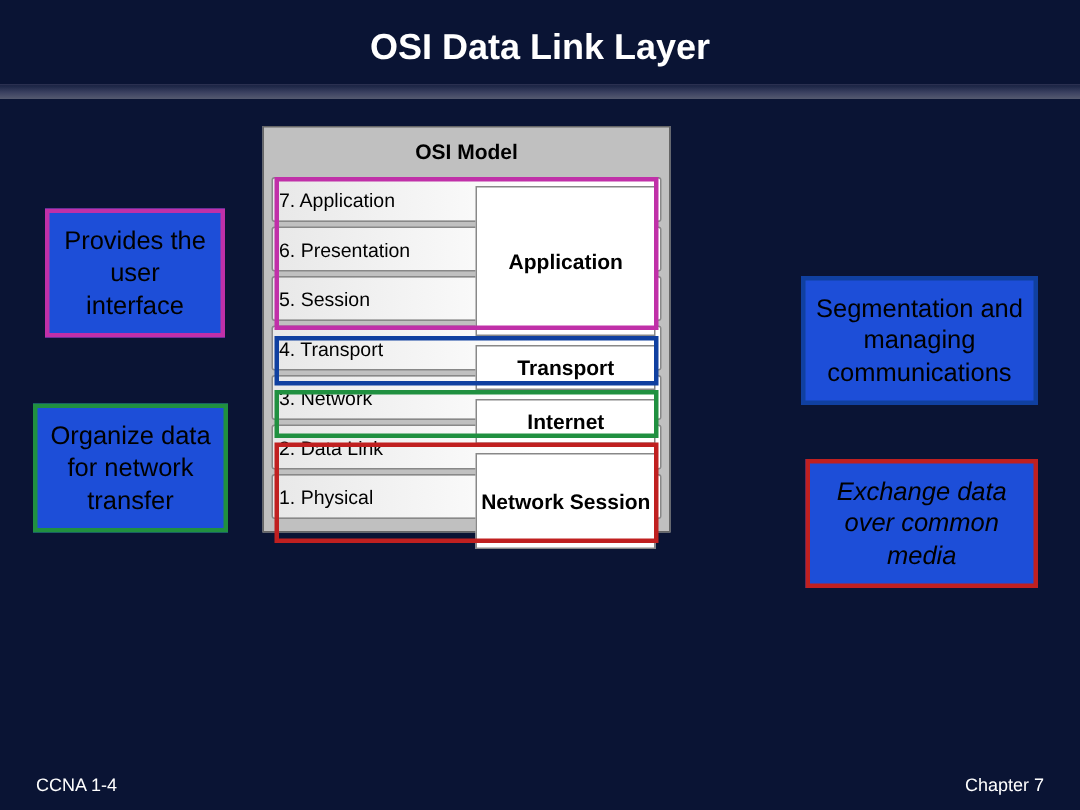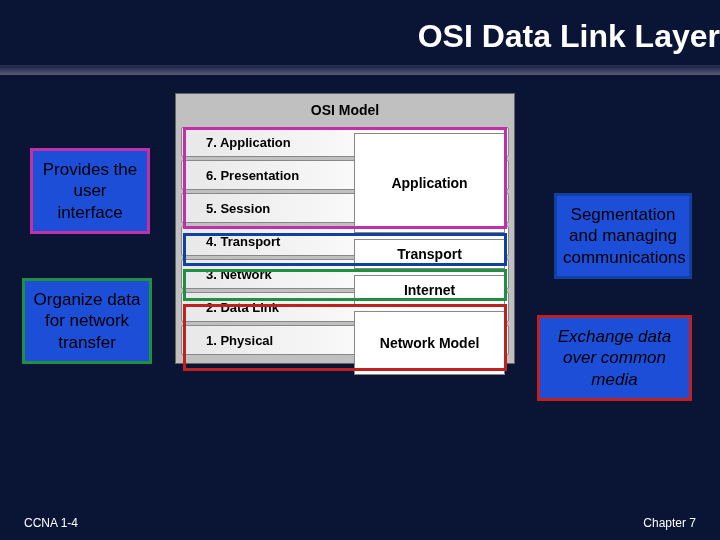--- a/index.html
+++ b/index.html
@@ -5,23 +5,23 @@
   * { box-sizing: border-box; margin: 0; padding: 0; }
   body {
     width: 720px;
     height: 540px;
     background: #0a1434;
     font-family: Arial, sans-serif;
     position: relative;
     overflow: hidden;
   }
   .title {
-    text-align: right;
+    text-align: center;
     color: #fff;
-    font-size: 32px;
+    font-size: 24px;
     font-weight: bold;
     padding: 18px 0 10px;
   }
   .divider {
     height: 10px;
     background: linear-gradient(to bottom, #1a2444, #3a4060 50%, #555a70 100%);
     margin: 0 0 18px;
     border-top: 1px solid #2a3050;
   }
   .content {
@@ -38,31 +38,31 @@
   }
   .co-tl {
     top: 55px; left: 30px; width: 120px;
     border: 3px solid #c030a8; color: #000;
   }
   .co-bl {
     top: 185px; left: 22px; width: 130px;
     border: 3px solid #209040; color: #000;
   }
   .co-tr {
-    top: 100px; right: 28px; width: 138px;
+    top: 100px; right: 28px; width: 158px;
     border: 3px solid #1040a0; color: #000;
   }
   .co-br {
     top: 222px; right: 28px; width: 155px;
     border: 3px solid #c02020; color: #000; font-style: italic;
   }
   .diagram {
     position: absolute;
     top: 0; left: 175px;
-    width: 340px;
+    width: 272px;
     background: #c0c0c0;
     border: 1px solid #666;
     padding: 5px;
   }
   .hdrs {
     display: flex;
     gap: 55px;
     padding: 3px 6px 6px;
   }
   .hdrs div { font-weight: bold; font-size: 14px; color: #000; flex: 1; text-align: center; }
@@ -78,23 +78,23 @@
   .rb-green  { border-color: #209040; top: 142px; left: 2px; right: 2px; height: 32px; }
   .rb-red    { border-color: #c02020; top: 177px; left: 2px; right: 2px; height: 67px; }
   .left-cell {
     flex: 0 0 48%;
     height: 30px;
     background: linear-gradient(to right, #e8e8e8, #fff 70%);
     border: 1px solid #888;
     border-radius: 2px;
     display: flex;
     align-items: center;
-    padding-left: 24px;
+    padding-left: 4px;
     font-size: 13px;
-    font-weight: bold;
+    font-weight: normal;
     color: #000;
   }
   .right-cell {
     background: #fff;
     border: 1px solid #888;
     font-size: 14px;
     font-weight: bold;
     color: #000;
     width: 100%;
     display: flex;
@@ -156,21 +156,21 @@
         <div class="left-cell">4. Transport</div>
         <div class="left-cell">3. Network</div>
         <div class="left-cell">2. Data Link</div>
         <div class="left-cell">1. Physical</div>
       </div>
 
       <div class="tcpip-stack">
         <div class="right-cell rc-app">Application</div>
         <div class="right-cell rc-trans">Transport</div>
         <div class="right-cell rc-inet">Internet</div>
-        <div class="right-cell rc-net">Network Model</div>
+        <div class="right-cell rc-net">Network Session</div>
       </div>
     </div>
   </div>
 
 </div>
 
 <div class="footer">
   <span>CCNA 1-4</span>
   <span>Chapter 7</span>
 </div>

